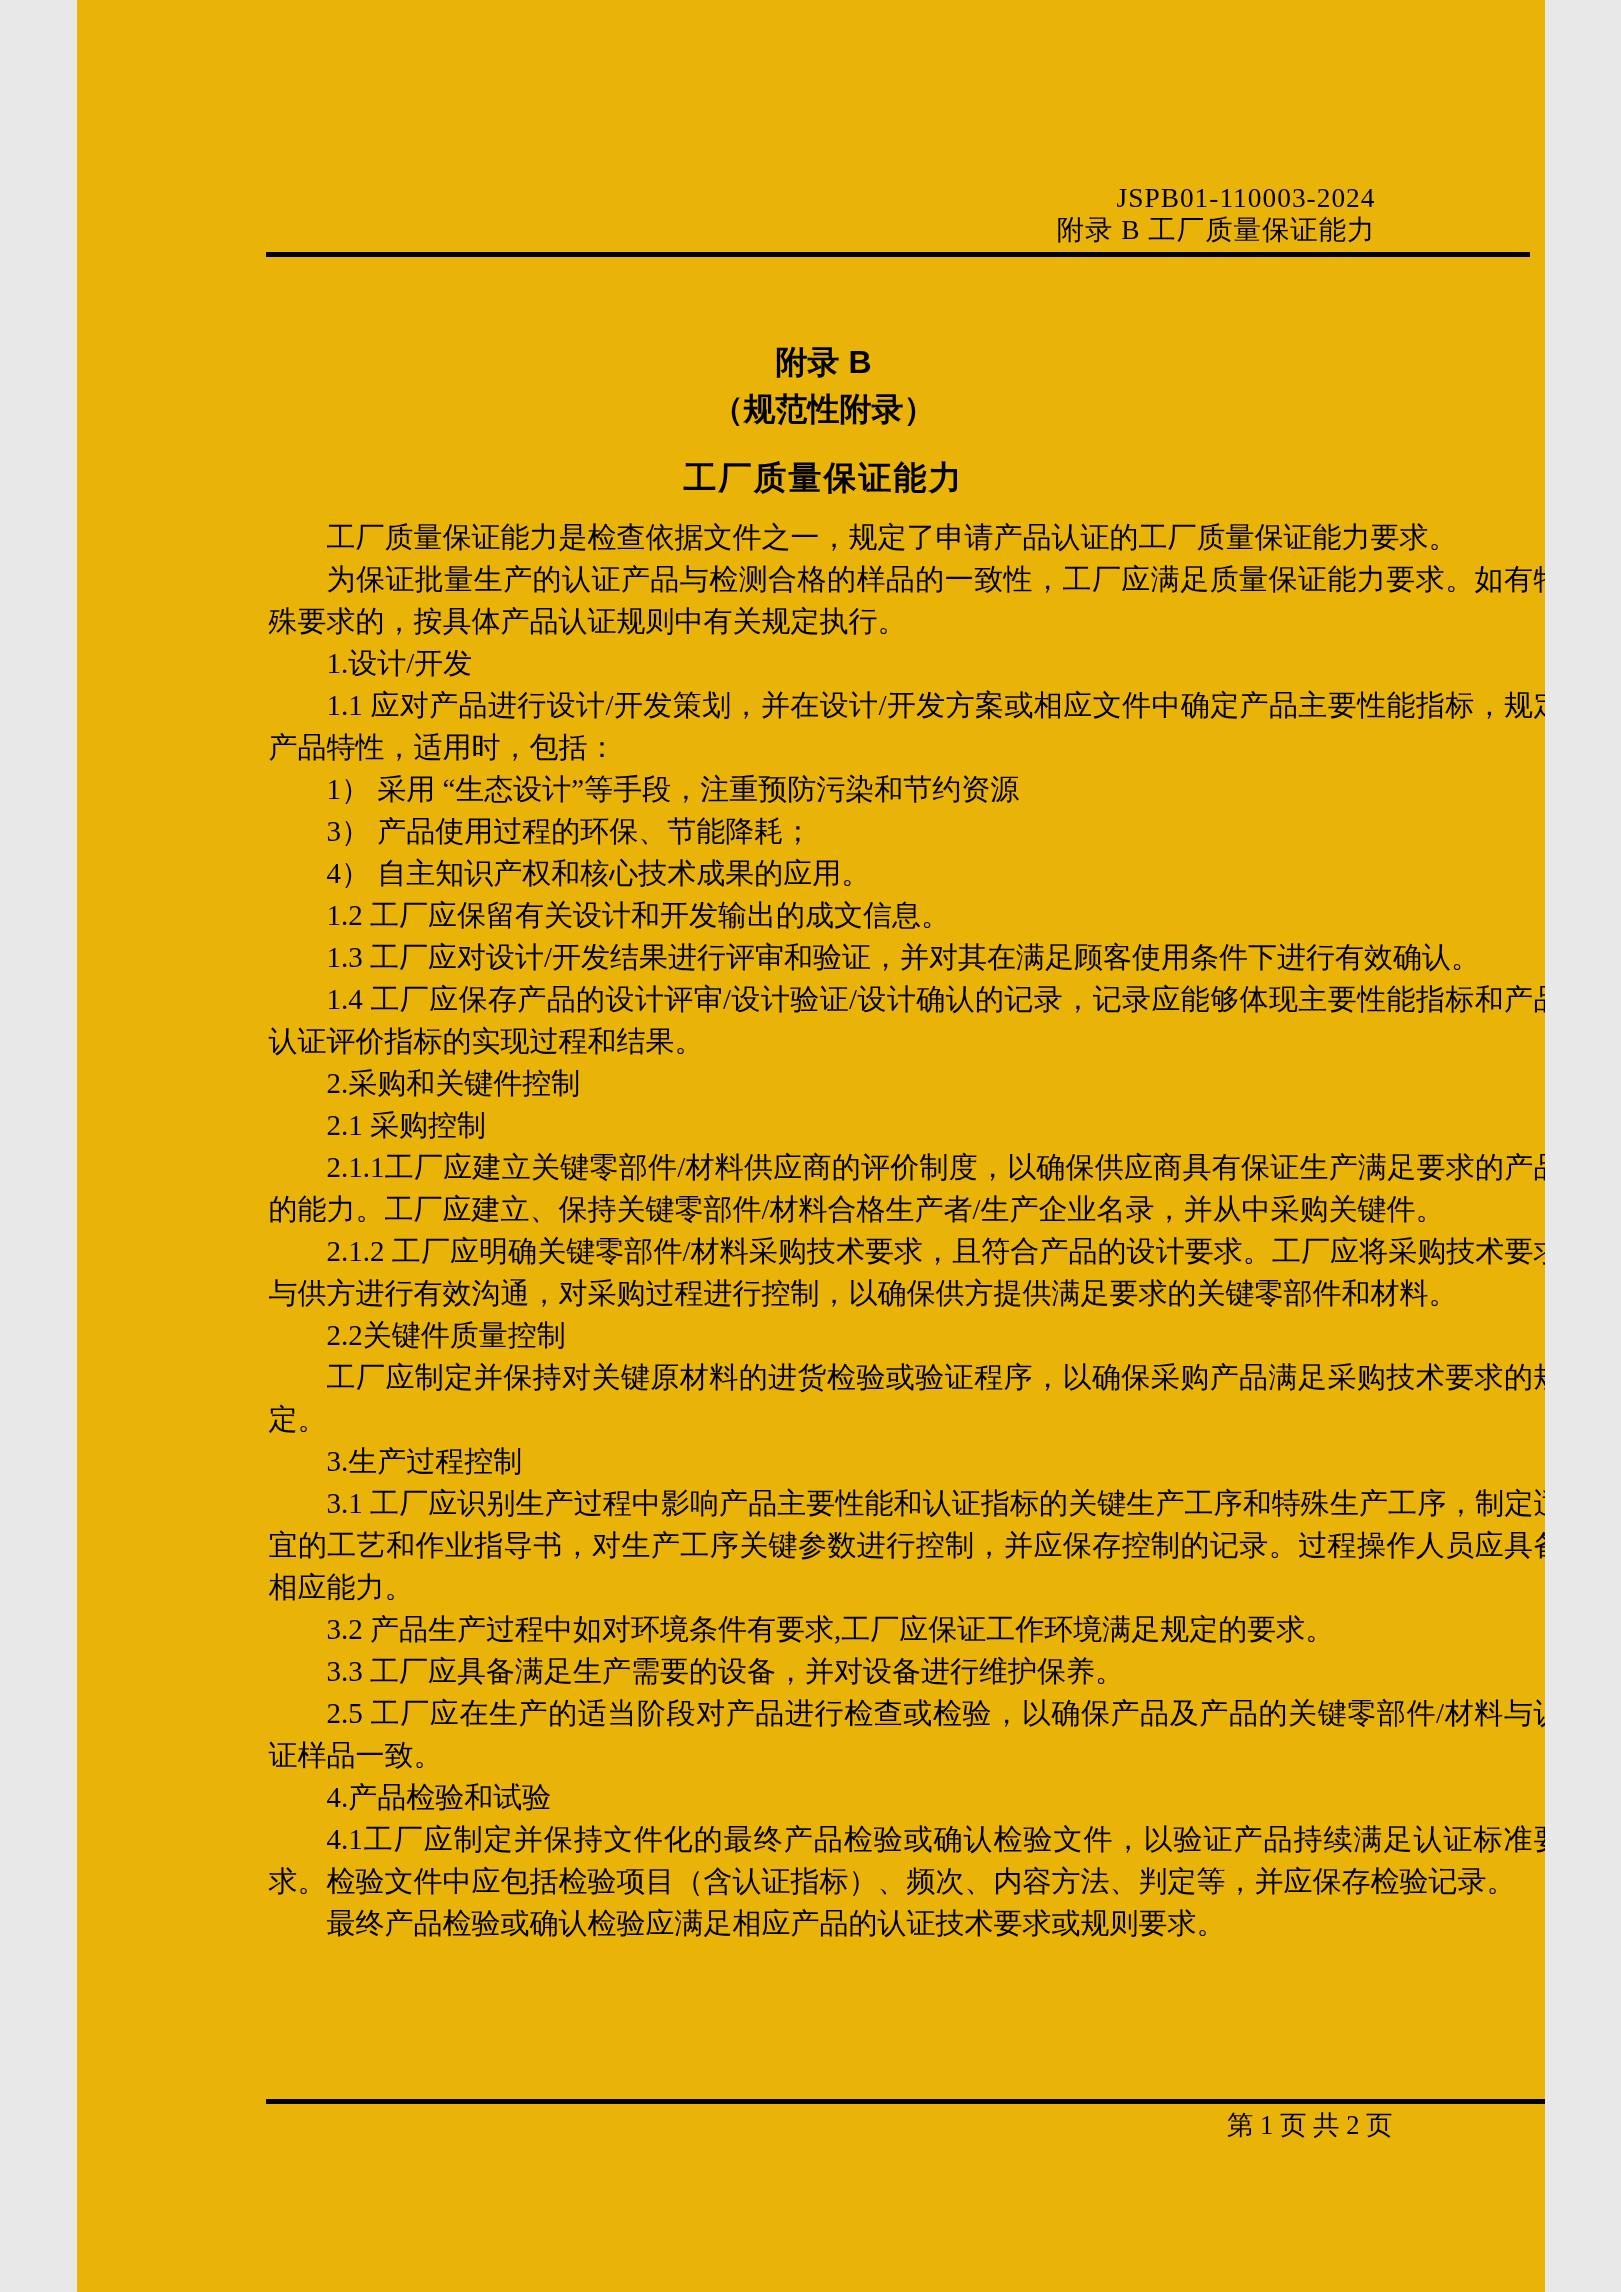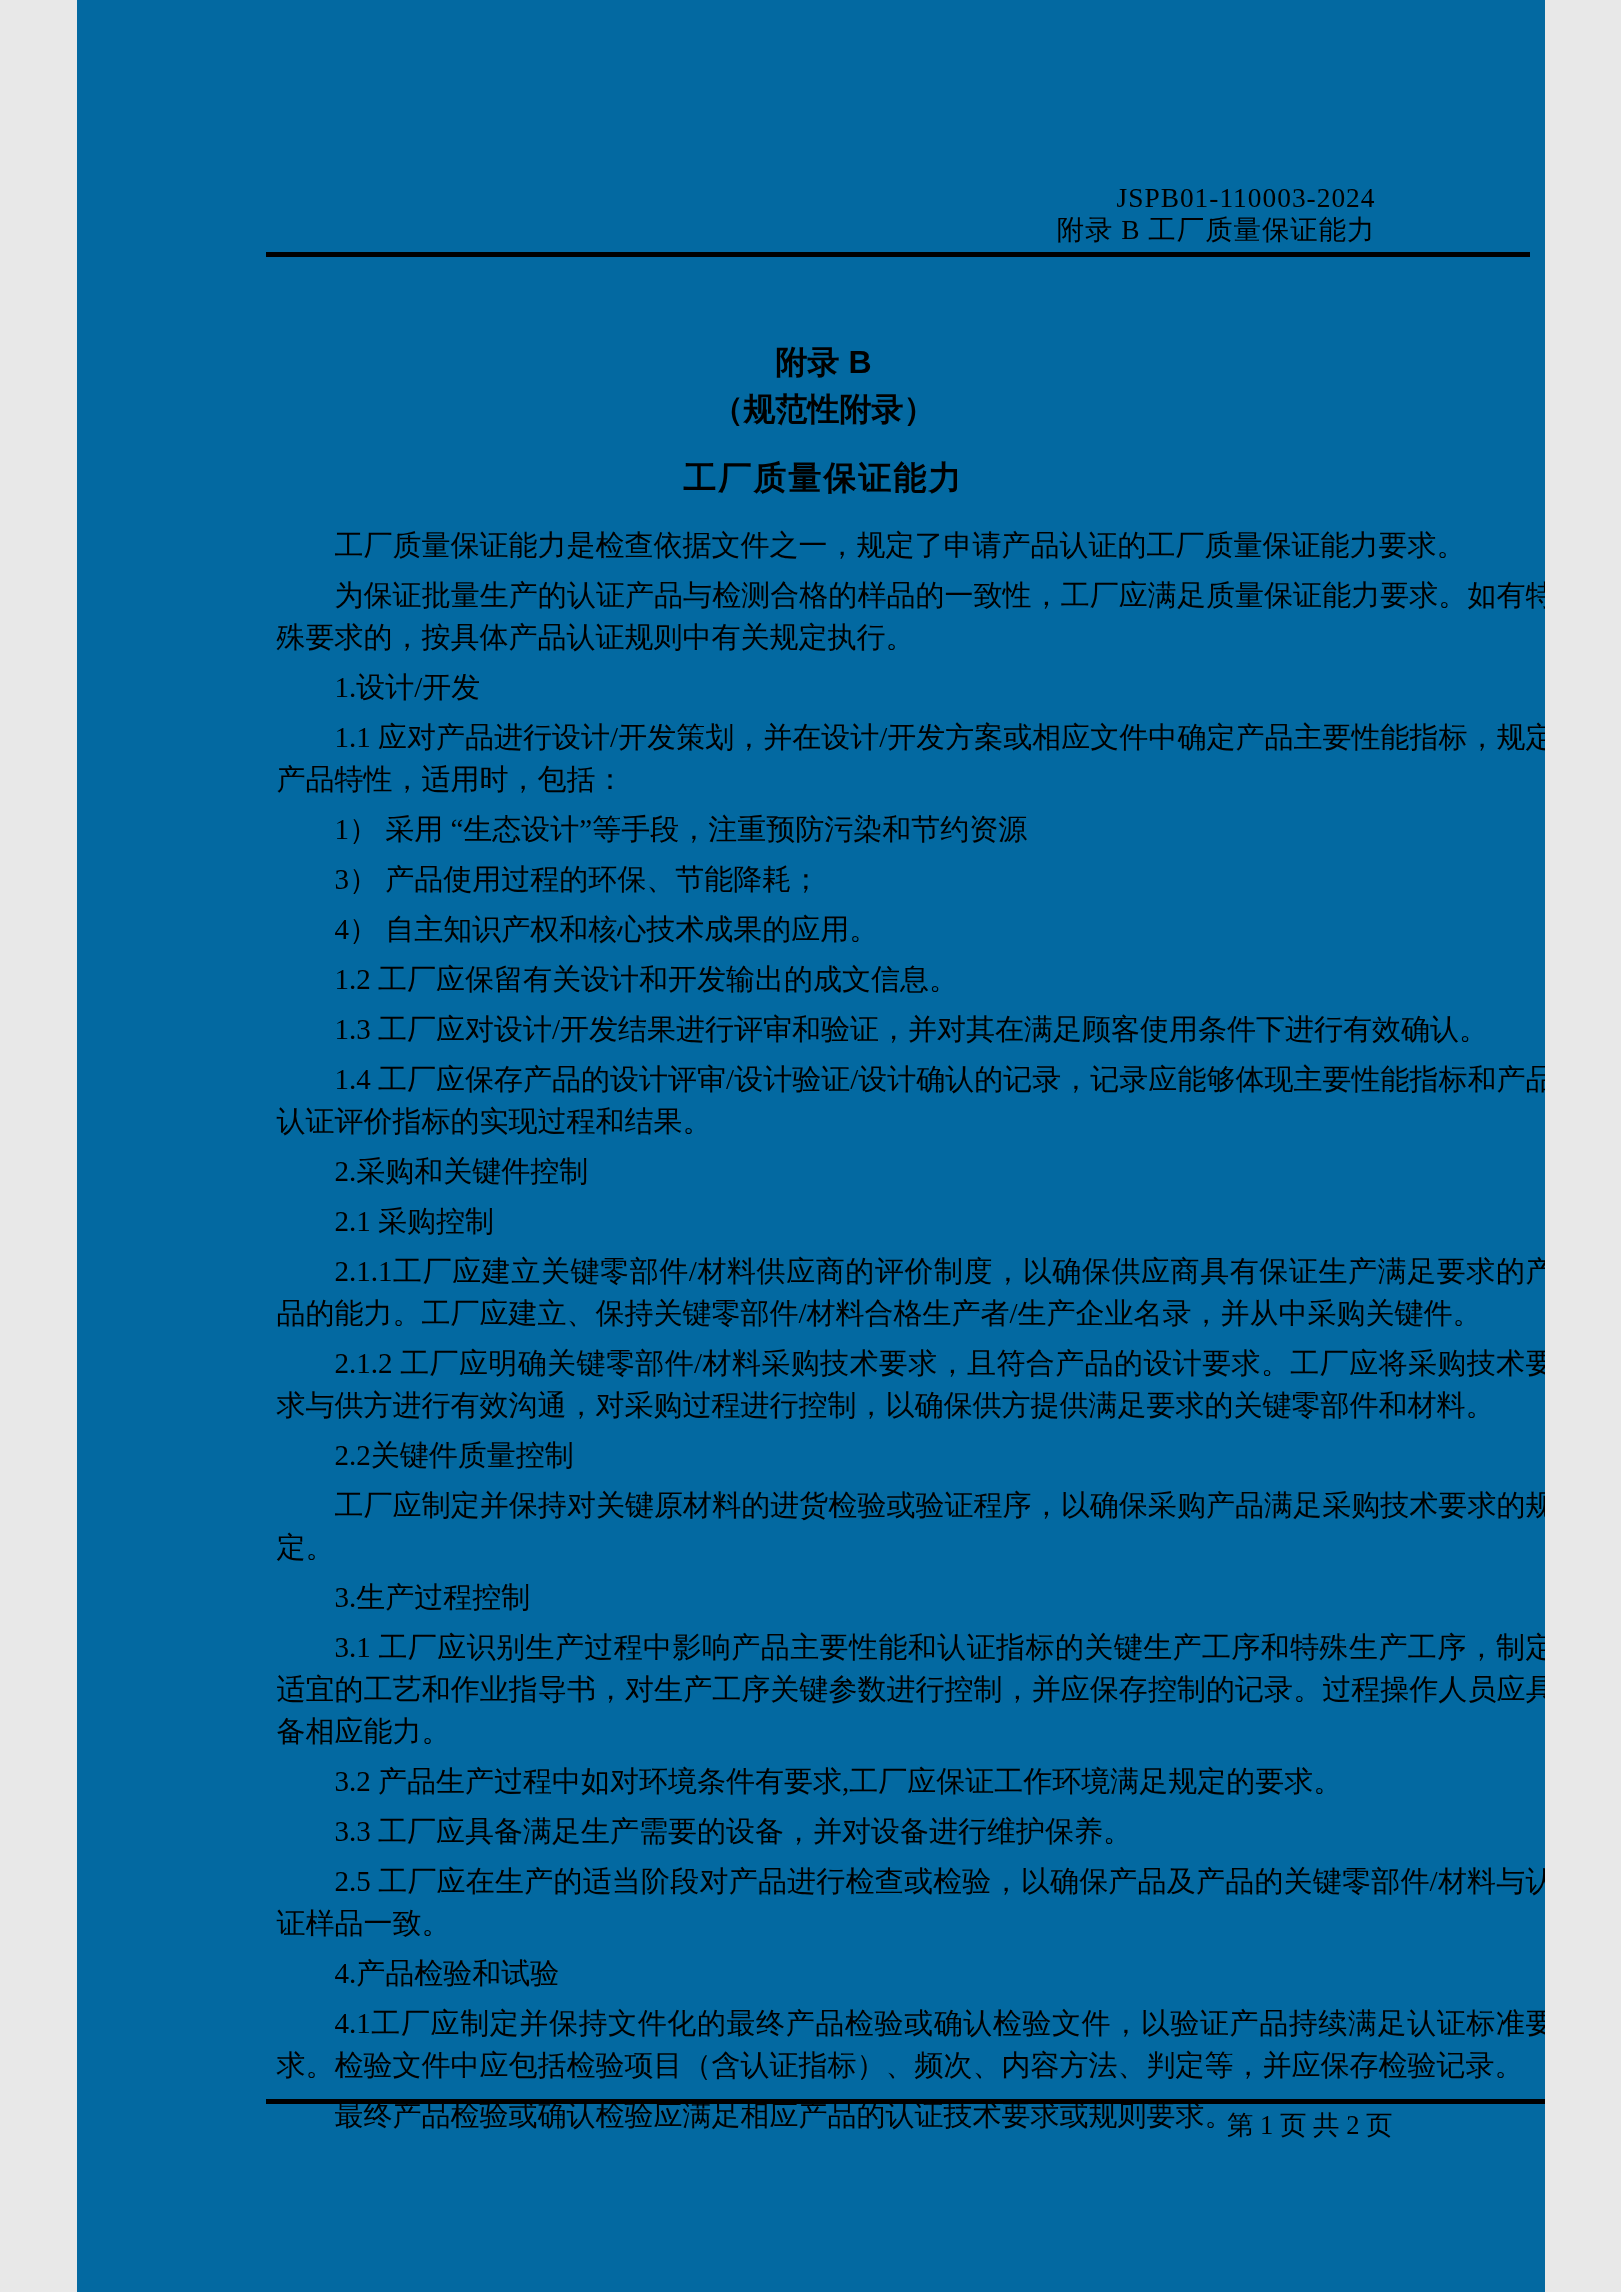--- a/index.html
+++ b/index.html
@@ -4,21 +4,21 @@
 <style>
   html, body {
     margin: 0;
     padding: 0;
     background: #e8e8e8;
   }
   .page {
     position: relative;
     width: 1468px;
     height: 2293px;
-    background: #0369a1;
+    background: #eab308;
     margin: 0 auto;
     font-family: "Liberation Serif", "DejaVu Serif", serif;
     color: #000000;
     overflow: hidden;
   }
   .page-header {
     position: absolute;
     top: 182px;
     right: 169px;
     text-align: right;
@@ -61,21 +61,21 @@
   .doc-body {
     position: absolute;
     top: 516px;
     left: 192px;
     width: 1294px;
     font-size: 29px;
     line-height: 42px;
     text-align: justify;
   }
   .doc-body p.para {
-    margin: 8px;
+    margin: 0;
     padding: 0;
     text-indent: 2em;
   }
   .footer-rule {
     position: absolute;
     left: 189px;
     top: 2099px;
     width: 1282px;
     height: 4.9px;
     background: #000000;

